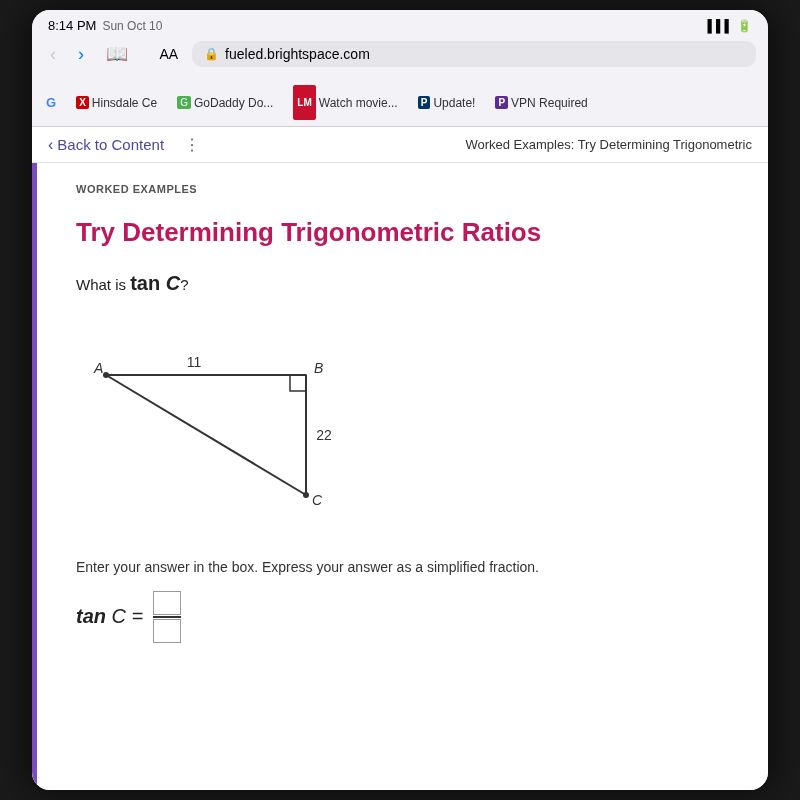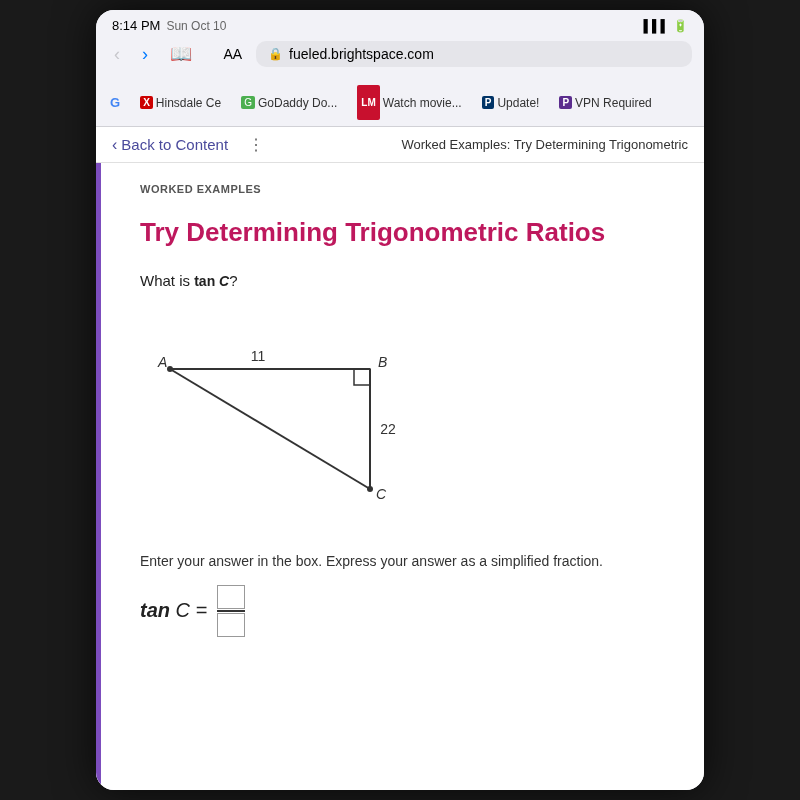--- a/index.html
+++ b/index.html
@@ -9,21 +9,21 @@
       height: 800px;
       background: #1a1a1a;
       font-family: -apple-system, BlinkMacSystemFont, 'Helvetica Neue', Arial, sans-serif;
       overflow: hidden;
       display: flex;
       align-items: center;
       justify-content: center;
     }
 
     .tablet-frame {
-      width: 608px;
+      width: 736px;
       height: 780px;
       background: #f2f2f7;
       border-radius: 18px;
       overflow: hidden;
       display: flex;
       flex-direction: column;
       box-shadow: 0 0 40px rgba(0,0,0,0.7);
     }
 
     
@@ -211,21 +211,21 @@
     }
 
     .question-text {
       font-size: 15px;
       color: #222;
       margin-bottom: 20px;
     }
 
     .question-text strong {
       font-weight: 700;
-      font-size: 14px;
+      font-size: 20px;
     }
 
     
     .diagram-container {
       margin: 10px 0 20px 10px;
       position: relative;
     }
 
     .instructions-text {
       font-size: 14px;

